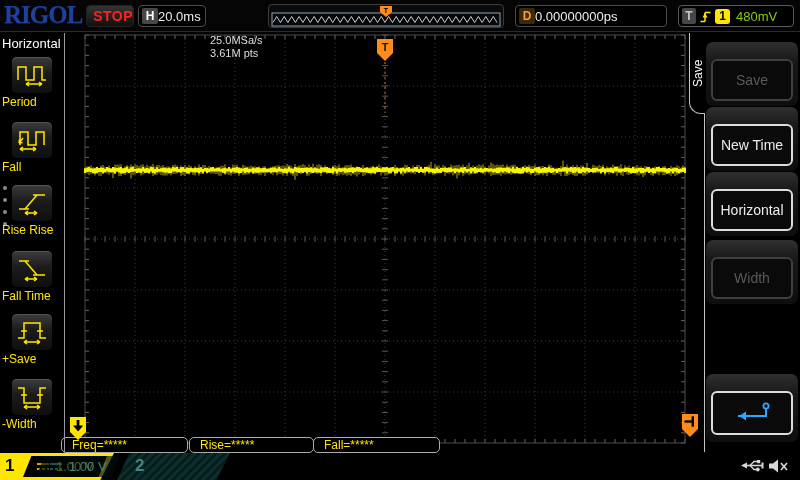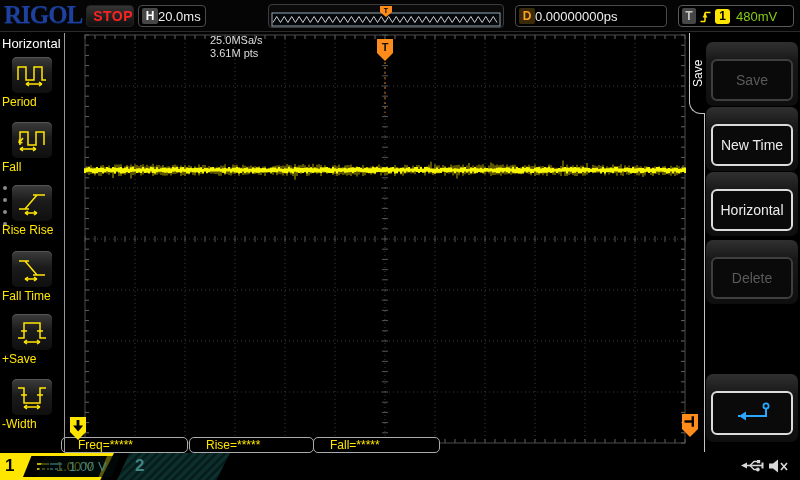--- a/index.html
+++ b/index.html
@@ -55,21 +55,21 @@
   .gborder { stroke:#4c4c4c; stroke-width:1; fill:none; }
   .etick { stroke:#646464; stroke-width:1; }
   .ctick { stroke:#565656; stroke-width:1; }
   .fuzz { stroke:#cdbb00; stroke-width:2; opacity:.45; }
   .core { stroke:#ffff00; stroke-width:2; opacity:.95; }
   .trigline { stroke:#c87820; stroke-width:1; stroke-dasharray:2 3; }
 
   
   .meas { position:absolute; top:437px; height:16px; background:#000;
           border:1px solid #ababab; border-radius:5px; color:#ffe600;
-          font-size:12px; line-height:14px; padding-left:16px; z-index:3; }
+          font-size:12px; line-height:14px; padding-left:10px; z-index:3; }
 
   
   .rdivider { position:absolute; left:689px; top:33px; width:1px; height:69px; background:#c4c4c4; z-index:5; }
   .tabcurve { position:absolute; left:689px; top:96px; width:16px; height:18px;
               border-left:1px solid #c4c4c4; border-bottom:1px solid #c4c4c4;
               border-bottom-left-radius:12px; z-index:5; }
   .tabstem { position:absolute; left:704px; top:113px; width:1px; height:339px; background:#c4c4c4; z-index:5; }
   .save-tab { position:absolute; left:690px; top:38px; width:16px; height:70px;
               display:flex; align-items:center; justify-content:center;
               writing-mode:vertical-rl; transform:rotate(180deg);
@@ -274,21 +274,21 @@
 <div class="key" style="top:42px">
   <button class="mbtn off">Save</button>
 </div>
 <div class="key" style="top:107px">
   <button class="mbtn on">New Time</button>
 </div>
 <div class="key" style="top:172px">
   <button class="mbtn on">Horizontal</button>
 </div>
 <div class="key" style="top:240px">
-  <button class="mbtn off">Delete</button>
+  <button class="mbtn off">Width</button>
 </div>
 <div class="key" style="top:374px;height:68px">
   <button class="mbtn on" style="height:44px">
     <svg width="48" height="24" viewBox="0 0 48 24">
       <circle cx="38" cy="6" r="2.6" fill="none" stroke="#2aa7ff" stroke-width="1.8"></circle>
       <path d="M38 8.5 V16 H10" fill="none" stroke="#2aa7ff" stroke-width="2"></path>
       <polygon points="11,16 18,11.5 18,20.5" fill="#2aa7ff"></polygon>
     </svg>
   </button>
 </div>

